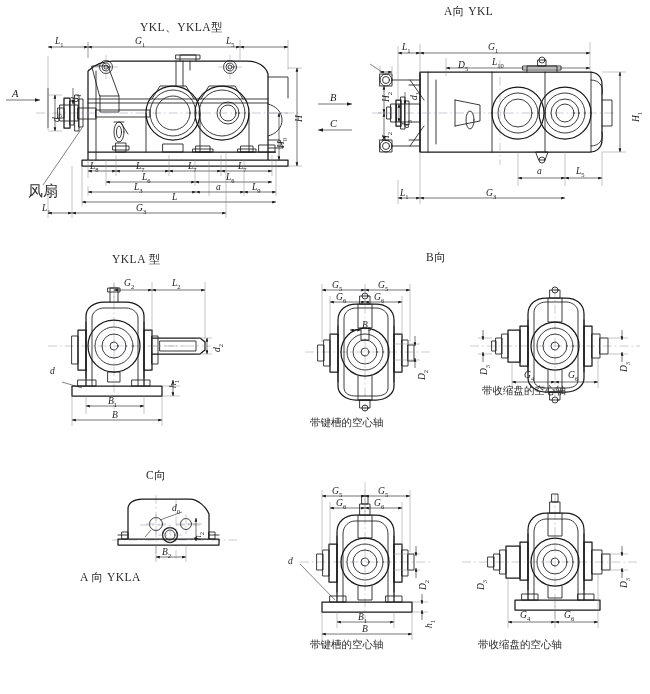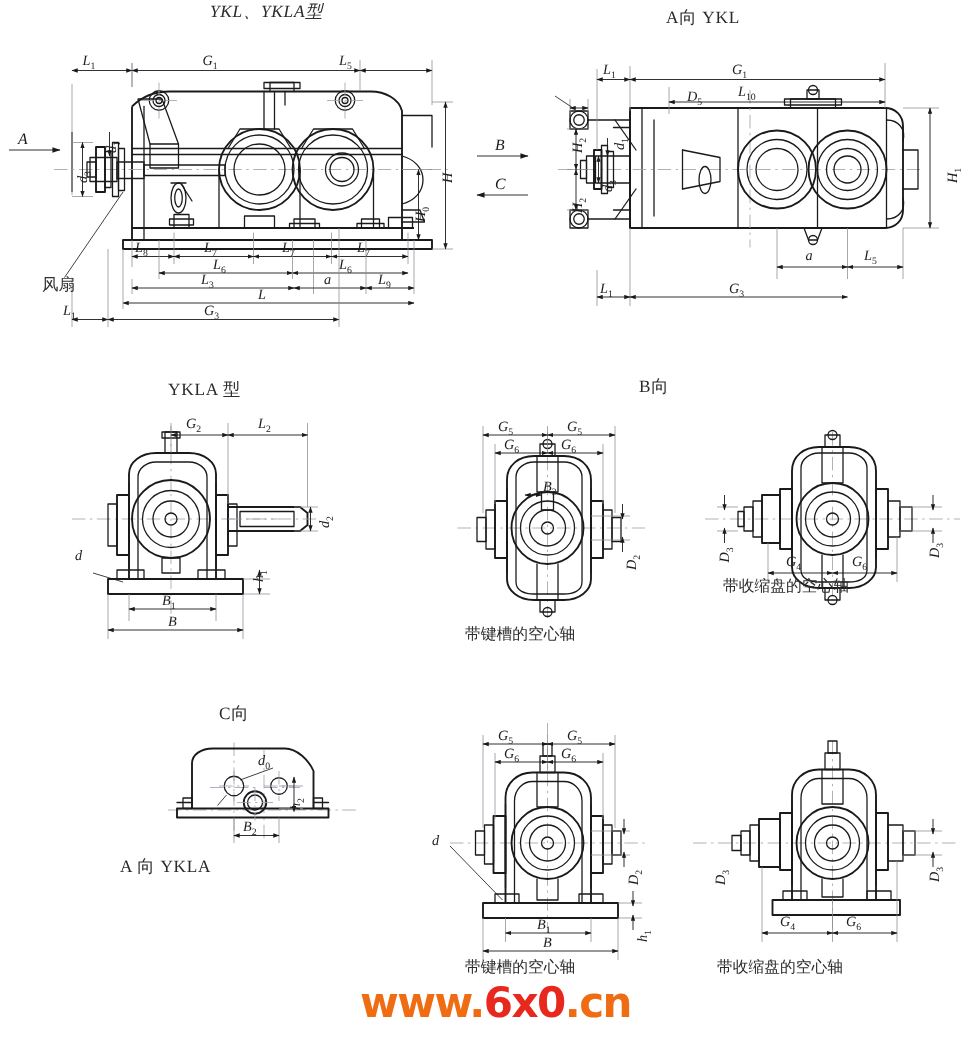--- a/index.html
+++ b/index.html
@@ -627,32 +627,32 @@
       <path class="dm" d="M622,578 L622,568" marker-end="url(#ar)"></path>
 
       <path class="ext" d="M508,578 L508,628"></path>
       <path class="ext" d="M555,600 L555,628"></path>
       <path class="ext" d="M598,574 L598,628"></path>
       <path class="dm" d="M508,622 L555,622" marker-start="url(#arL)" marker-end="url(#ar)"></path>
       <path class="dm" d="M555,622 L598,622" marker-start="url(#arL)" marker-end="url(#ar)"></path>
     </g>
   </svg>
 
-  <div class="ttl" style="left:140px;top:0;font-style:italic;">YKL、YKLA型</div>
+  <div class="ttl" style="left:140px;top:20px;">YKL、YKLA型</div>
   <div class="ttl" style="left:420px;top:4px;margin-left:24px;">A向  YKL</div>
   <div class="ttl" style="left:112px;top:252px;">YKLA 型</div>
   <div class="ttl" style="left:426px;top:250px;">B向</div>
   <div class="ttl" style="left:146px;top:468px;">C向</div>
   <div class="ttl" style="left:80px;top:570px;">A 向 YKLA</div>
 
   <div class="cap" style="left:310px;top:416px;">带键槽的空心轴</div>
   <div class="cap" style="left:482px;top:384px;">带收缩盘的空心轴</div>
   <div class="cap" style="left:310px;top:638px;">带键槽的空心轴</div>
   <div class="cap" style="left:478px;top:638px;">带收缩盘的空心轴</div>
-  <div class="cap" style="left:28px;top:182px;font-size:11px;">风扇</div>
+  <div class="cap" style="left:28px;top:182px;font-size:15px;">风扇</div>
 
   <div class="vlabel" style="left:12px;top:88px;">A</div>
   <div class="vlabel" style="left:330px;top:92px;">B</div>
   <div class="vlabel" style="left:330px;top:118px;">C</div>
 
   <div class="dim" style="left:55px;top:36px;"><span>L</span><sub>1</sub></div>
   <div class="dim" style="left:135px;top:36px;"><span>G</span><sub>1</sub></div>
   <div class="dim" style="left:226px;top:36px;"><span>L</span><sub>5</sub></div>
   <div class="dim rot" style="left:51px;top:122px;"><span>d</span><sub>3</sub></div>
   <div class="dim rot" style="left:70px;top:102px;"><span>d</span><sub>1</sub></div>
@@ -717,15 +717,14 @@
   <div class="dim rot" style="left:418px;top:590px;"><span>D</span><sub>2</sub></div>
   <div class="dim rot" style="left:424px;top:628px;"><span>h</span><sub>1</sub></div>
   <div class="dim" style="left:358px;top:612px;"><span>B</span><sub>1</sub></div>
   <div class="dim" style="left:362px;top:624px;"><span>B</span><sub></sub></div>
 
   <div class="dim rot" style="left:476px;top:590px;"><span>D</span><sub>3</sub></div>
   <div class="dim rot" style="left:619px;top:588px;"><span>D</span><sub>3</sub></div>
   <div class="dim" style="left:520px;top:610px;"><span>G</span><sub>4</sub></div>
   <div class="dim" style="left:564px;top:610px;"><span>G</span><sub>6</sub></div>
 
-  <div class="wm" id="wm-orange"><span class="o">www.</span><span class="r">6x0</span><span class="o">.cn</span></div>
 
 </div>
 
 </body></html>

